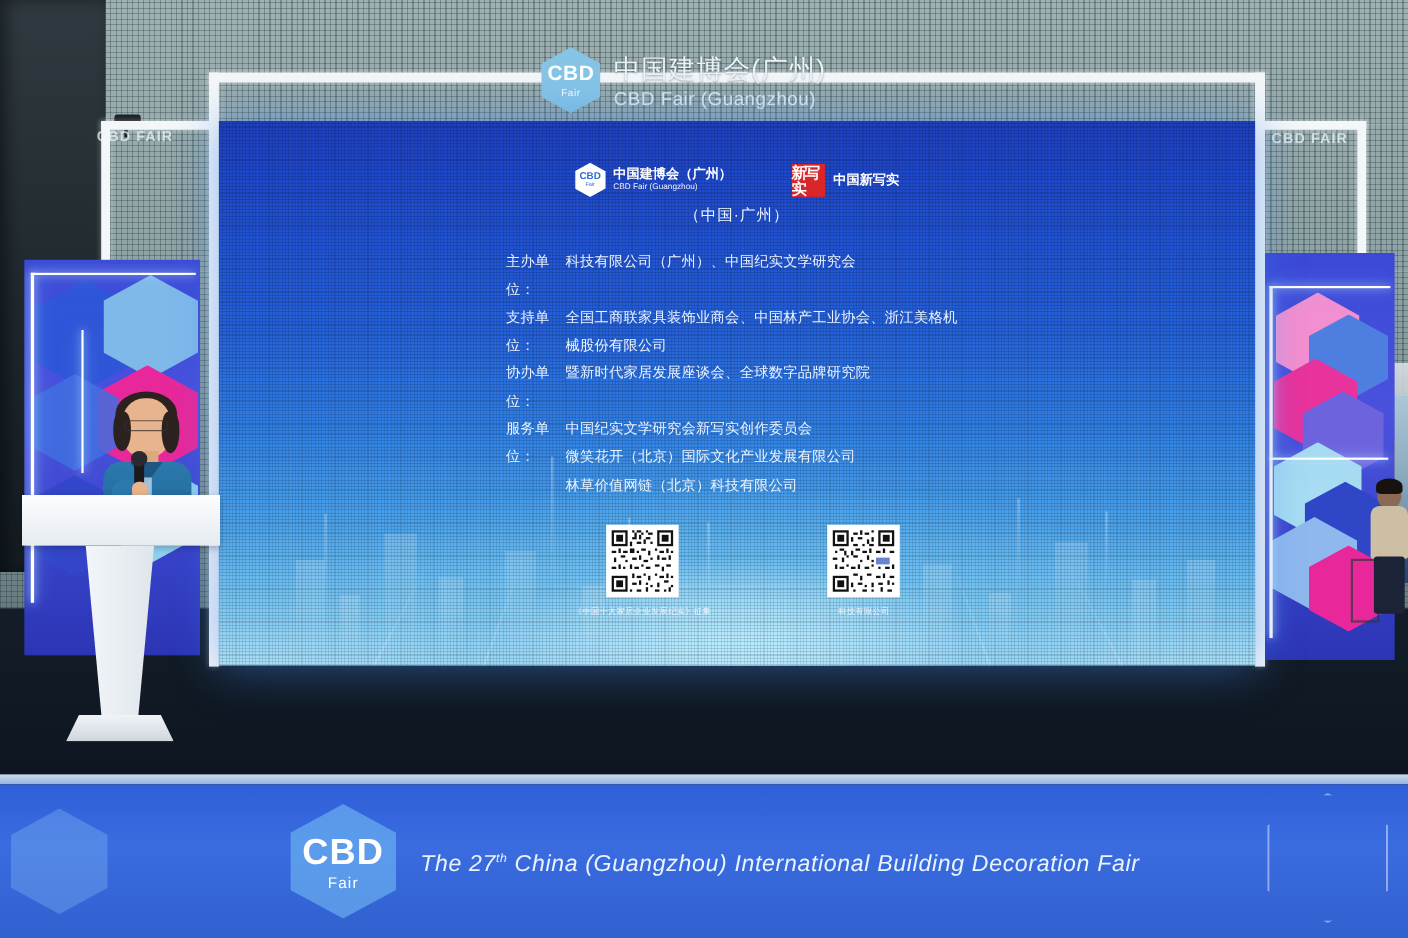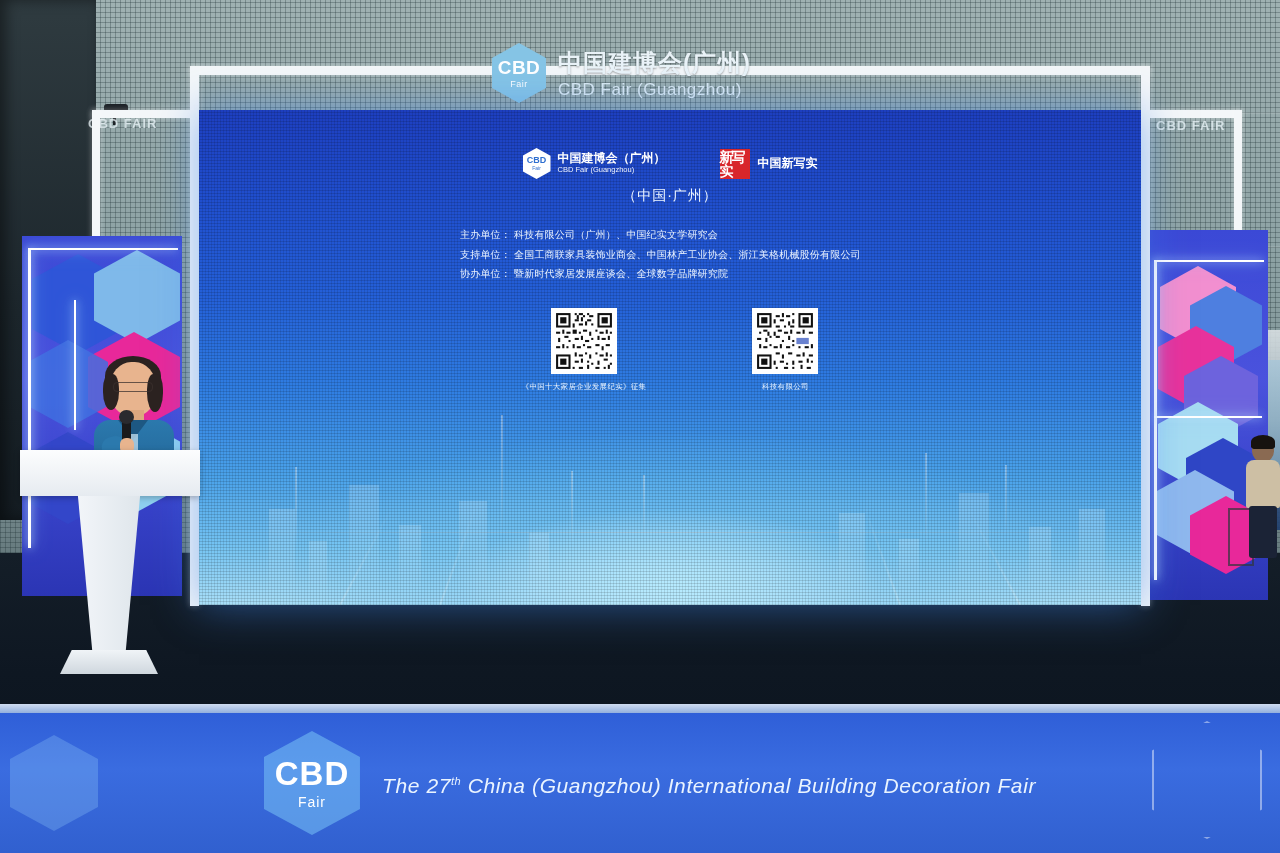--- a/index.html
+++ b/index.html
@@ -69,21 +69,21 @@
   }
   .cbd-hex {
     position:relative; width:54px; height:60px; flex:none;
     background:#86c5e6;
     clip-path:polygon(50% 0%,100% 25%,100% 75%,50% 100%,0% 75%,0% 25%);
     display:flex; flex-direction:column; align-items:center; justify-content:center;
     color:#fff; line-height:1;
   }
   .cbd-hex .cbd-main { font-size:19px; font-weight:bold; letter-spacing:.5px; }
   .cbd-hex .cbd-sub  { font-size:9px; margin-top:3px; letter-spacing:.5px; }
-  .header-sign .hs-cn { font-size:24px; font-weight:bold; letter-spacing:1px;
+  .header-sign .hs-cn { font-size:24px; font-weight:normal; letter-spacing:1px;
       color:#eaf3f8; text-shadow:0 1px 2px rgba(0,0,0,.35); }
   .header-sign .hs-en { font-size:17px; letter-spacing:.5px; color:#dceaf2; margin-top:1px; }
 
   
   .led {
     position:absolute; left:199px; top:110px; width:942px; height:495px;
     overflow:hidden;
     background:
       radial-gradient(ellipse 600px 220px at 50% 96%, rgba(180,235,255,.85) 0%, rgba(120,200,245,.40) 35%, rgba(40,110,210,0) 70%),
       radial-gradient(ellipse 420px 160px at 50% 100%, rgba(255,255,255,.55) 0%, rgba(255,255,255,0) 60%),
@@ -146,21 +146,21 @@
   .led-sub {
     margin-top:16px; font-size:22.5px; color:#ffffff; letter-spacing:.5px;
     white-space:nowrap; text-shadow:0 2px 8px rgba(10,40,110,.45);
   }
   .led-sub2 {
     margin-top:8px; font-size:14px; color:#eef6ff; letter-spacing:1px;
   }
 
   .led-orgs {
     margin-top:20px; width:420px; color:#eaf3ff;
-    font-size:10px; line-height:1.95; letter-spacing:.2px;
+    font-size:13px; line-height:1.95; letter-spacing:.2px;
   }
   .org-row { display:flex; }
   .org-label { flex:none; width:54px; }
   .org-val { flex:1; }
   .org-val .org-extra { display:block; }
 
   .led-qrs { display:flex; gap:106px; margin-top:24px; }
   .qr-wrap { display:flex; flex-direction:column; align-items:center; }
   .qr {
     width:66px; height:66px; background:#fff; padding:3px;
@@ -410,20 +410,28 @@
           <span class="org-label">主办单位：</span>
           <span class="org-val">科技有限公司（广州）、中国纪实文学研究会</span>
         </div>
         <div class="org-row">
           <span class="org-label">支持单位：</span>
           <span class="org-val">全国工商联家具装饰业商会、中国林产工业协会、浙江美格机械股份有限公司</span>
         </div>
         <div class="org-row">
           <span class="org-label">协办单位：</span>
           <span class="org-val">暨新时代家居发展座谈会、全球数字品牌研究院</span>
+        </div>
+        <div class="org-row">
+          <span class="org-label">服务单位：</span>
+          <span class="org-val">
+            <span>中国纪实文学研究会新写实创作委员会</span>
+            <span class="org-extra">微笑花开（北京）国际文化产业发展有限公司</span>
+            <span class="org-extra">林草价值网链（北京）科技有限公司</span>
+          </span>
         </div>
       </div>
 
       <div class="led-qrs">
         <div class="qr-wrap">
           <svg class="qr" viewBox="0 0 29 29">
             <rect width="29" height="29" fill="#fff"></rect>
             <g fill="#111">
               <rect x="1" y="1" width="7" height="7"></rect>
                 <rect x="2" y="2" width="5" height="5" fill="#fff"></rect>

